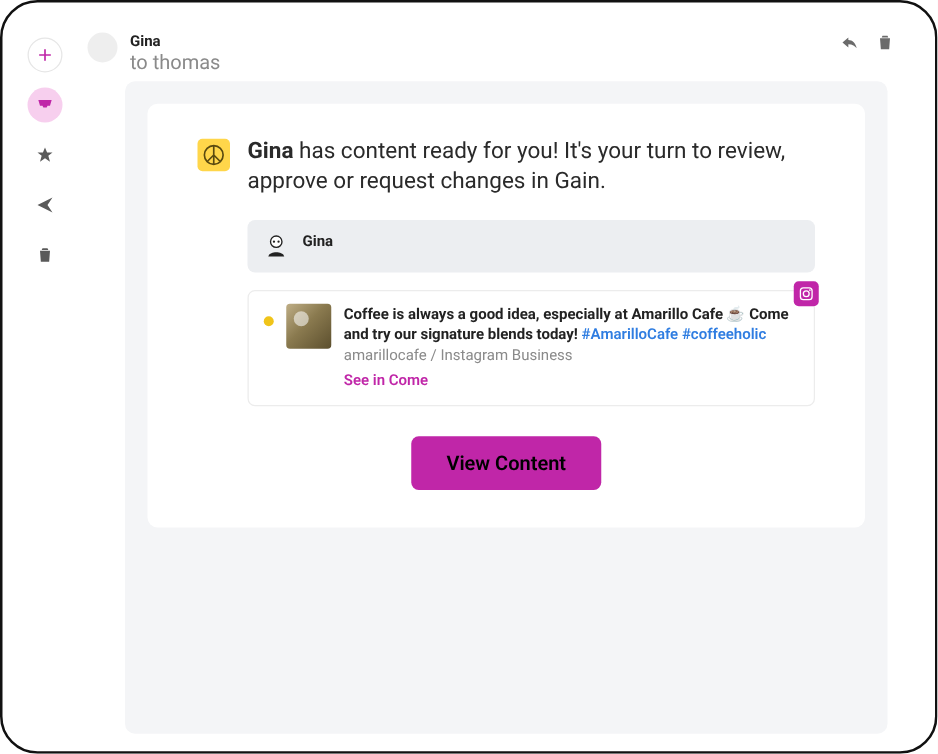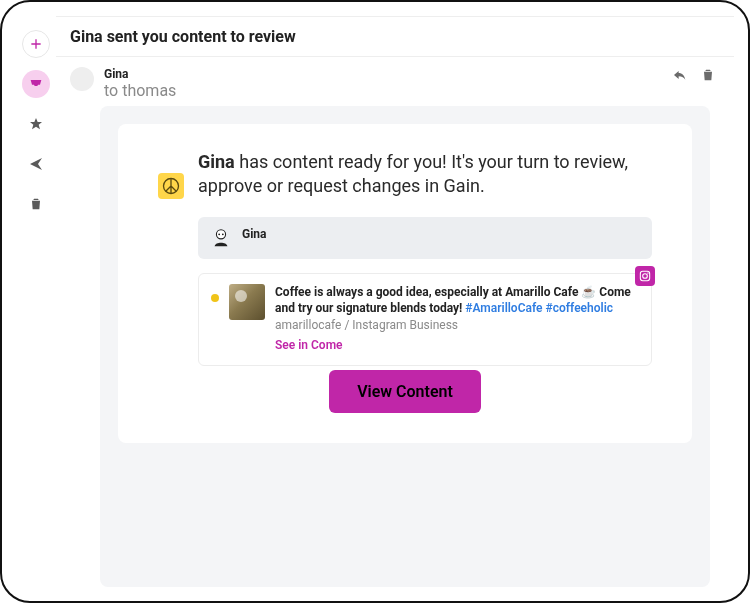--- a/index.html
+++ b/index.html
@@ -104,21 +104,21 @@
   }
 
   .card {
     background: #fff;
     border-radius: 8px;
     padding: 26px 40px 30px 40px;
   }
 
   .intro {
     display: flex;
-    align-items: flex-end;
+    align-items: flex-start;
     gap: 14px;
     margin-bottom: 18px;
   }
   .intro-icon {
     width: 26px; height: 26px; flex: none;
     background: #ffd64a;
     border-radius: 4px;
     display:flex; align-items:center; justify-content:center;
     margin-top: 2px;
   }
@@ -142,21 +142,21 @@
   }
   .note-avatar {
     width: 22px; height: 22px; flex:none;
     display:flex; align-items:center; justify-content:center;
   }
   .note-name { font-size: 12px; font-weight:700; color:#222; }
   .note-text { font-size: 12px; color:#444; }
 
   .post-box {
     position: relative;
-    margin: 0 0 4px 40px;
+    margin: 0 0 24px 40px;
     border: 1px solid #ececec;
     border-radius: 6px;
     padding: 10px 12px 12px 12px;
     display: flex;
     gap: 10px;
   }
   .status-dot {
     width: 8px; height: 8px; border-radius: 50%;
     background: #f0c419; flex:none; margin-top: 10px;
   }
@@ -230,23 +230,20 @@
       </div>
       <div class="side-btn">
         <svg viewBox="0 0 24 24">
             <path d="M6 7h12l-1 13H7zM9 4h6l1 2H8z" fill="currentColor"></path>
           </svg>
       </div>
     </div>
 
     <div class="main">
 
-      <div class="titlebar">
-        <h1>Gina sent you content to review</h1>
-      </div>
 
       <div class="msg-header">
         <div class="avatar-circle"></div>
         <div class="from-block">
           <div class="from-name">Gina</div>
           <div class="from-to">to thomas</div>
         </div>
         <div class="hdr-actions">
           <span class="icon-btn">
             <svg viewBox="0 0 24 24">

